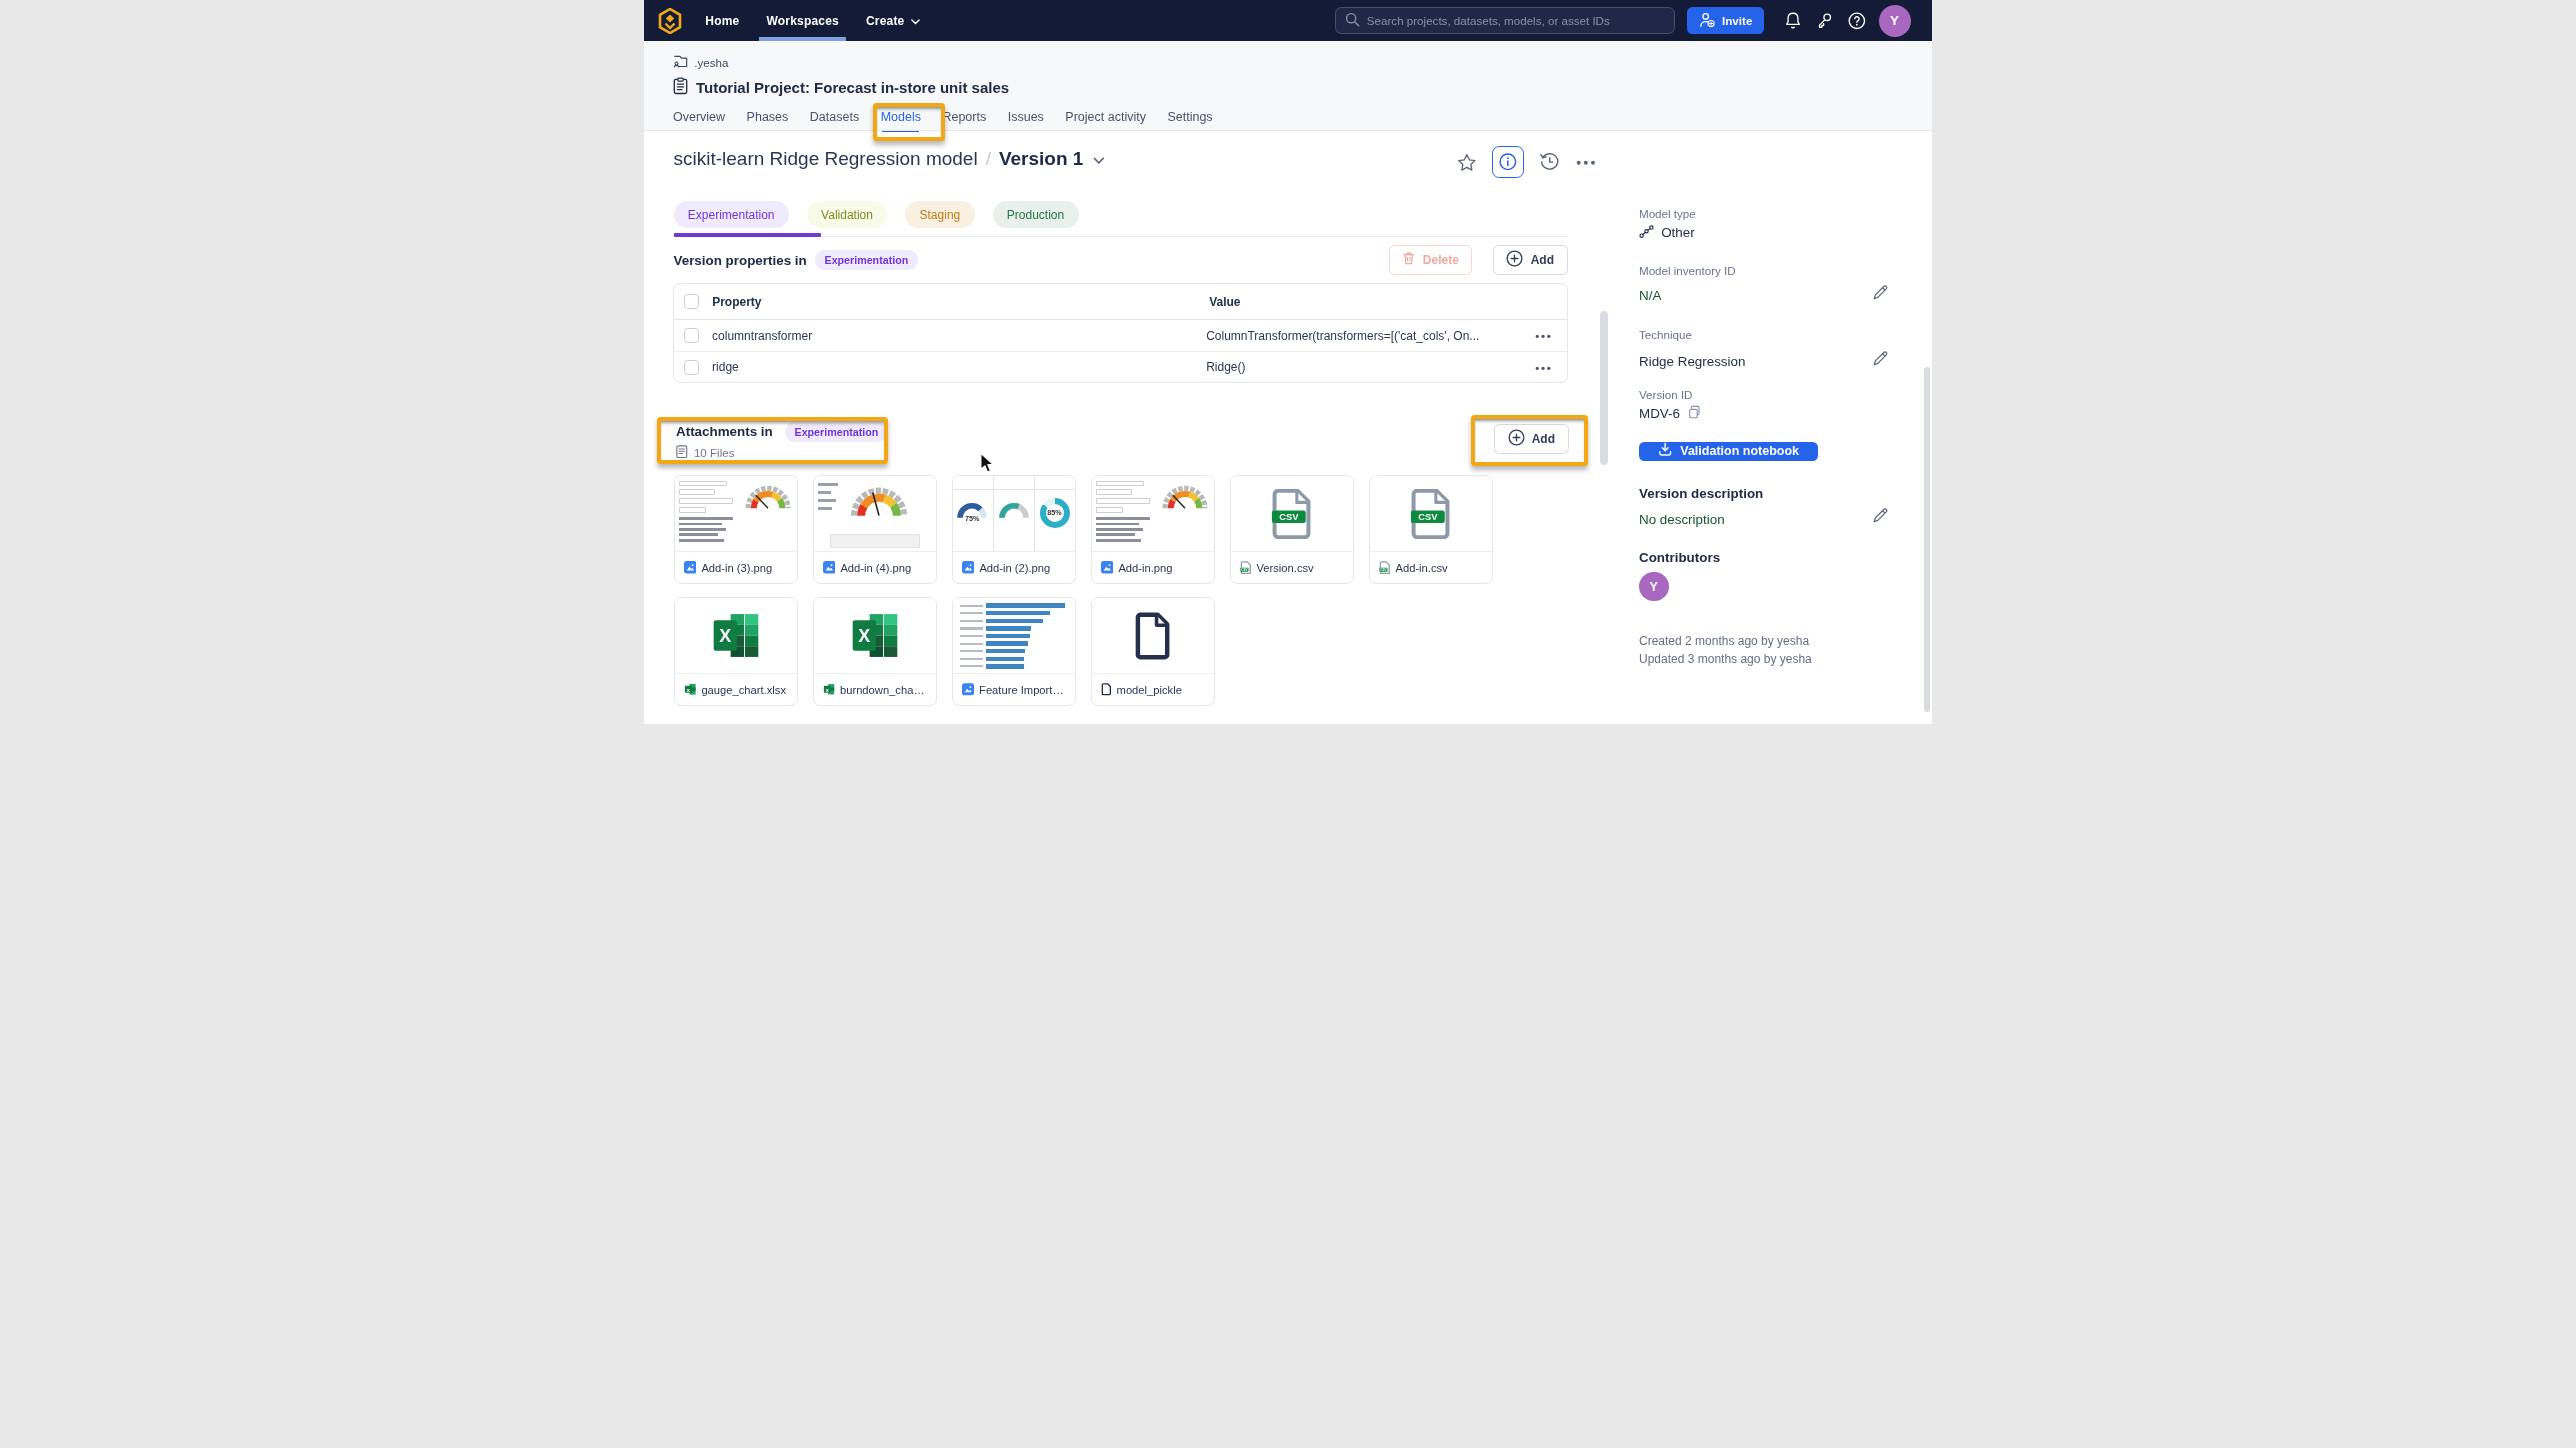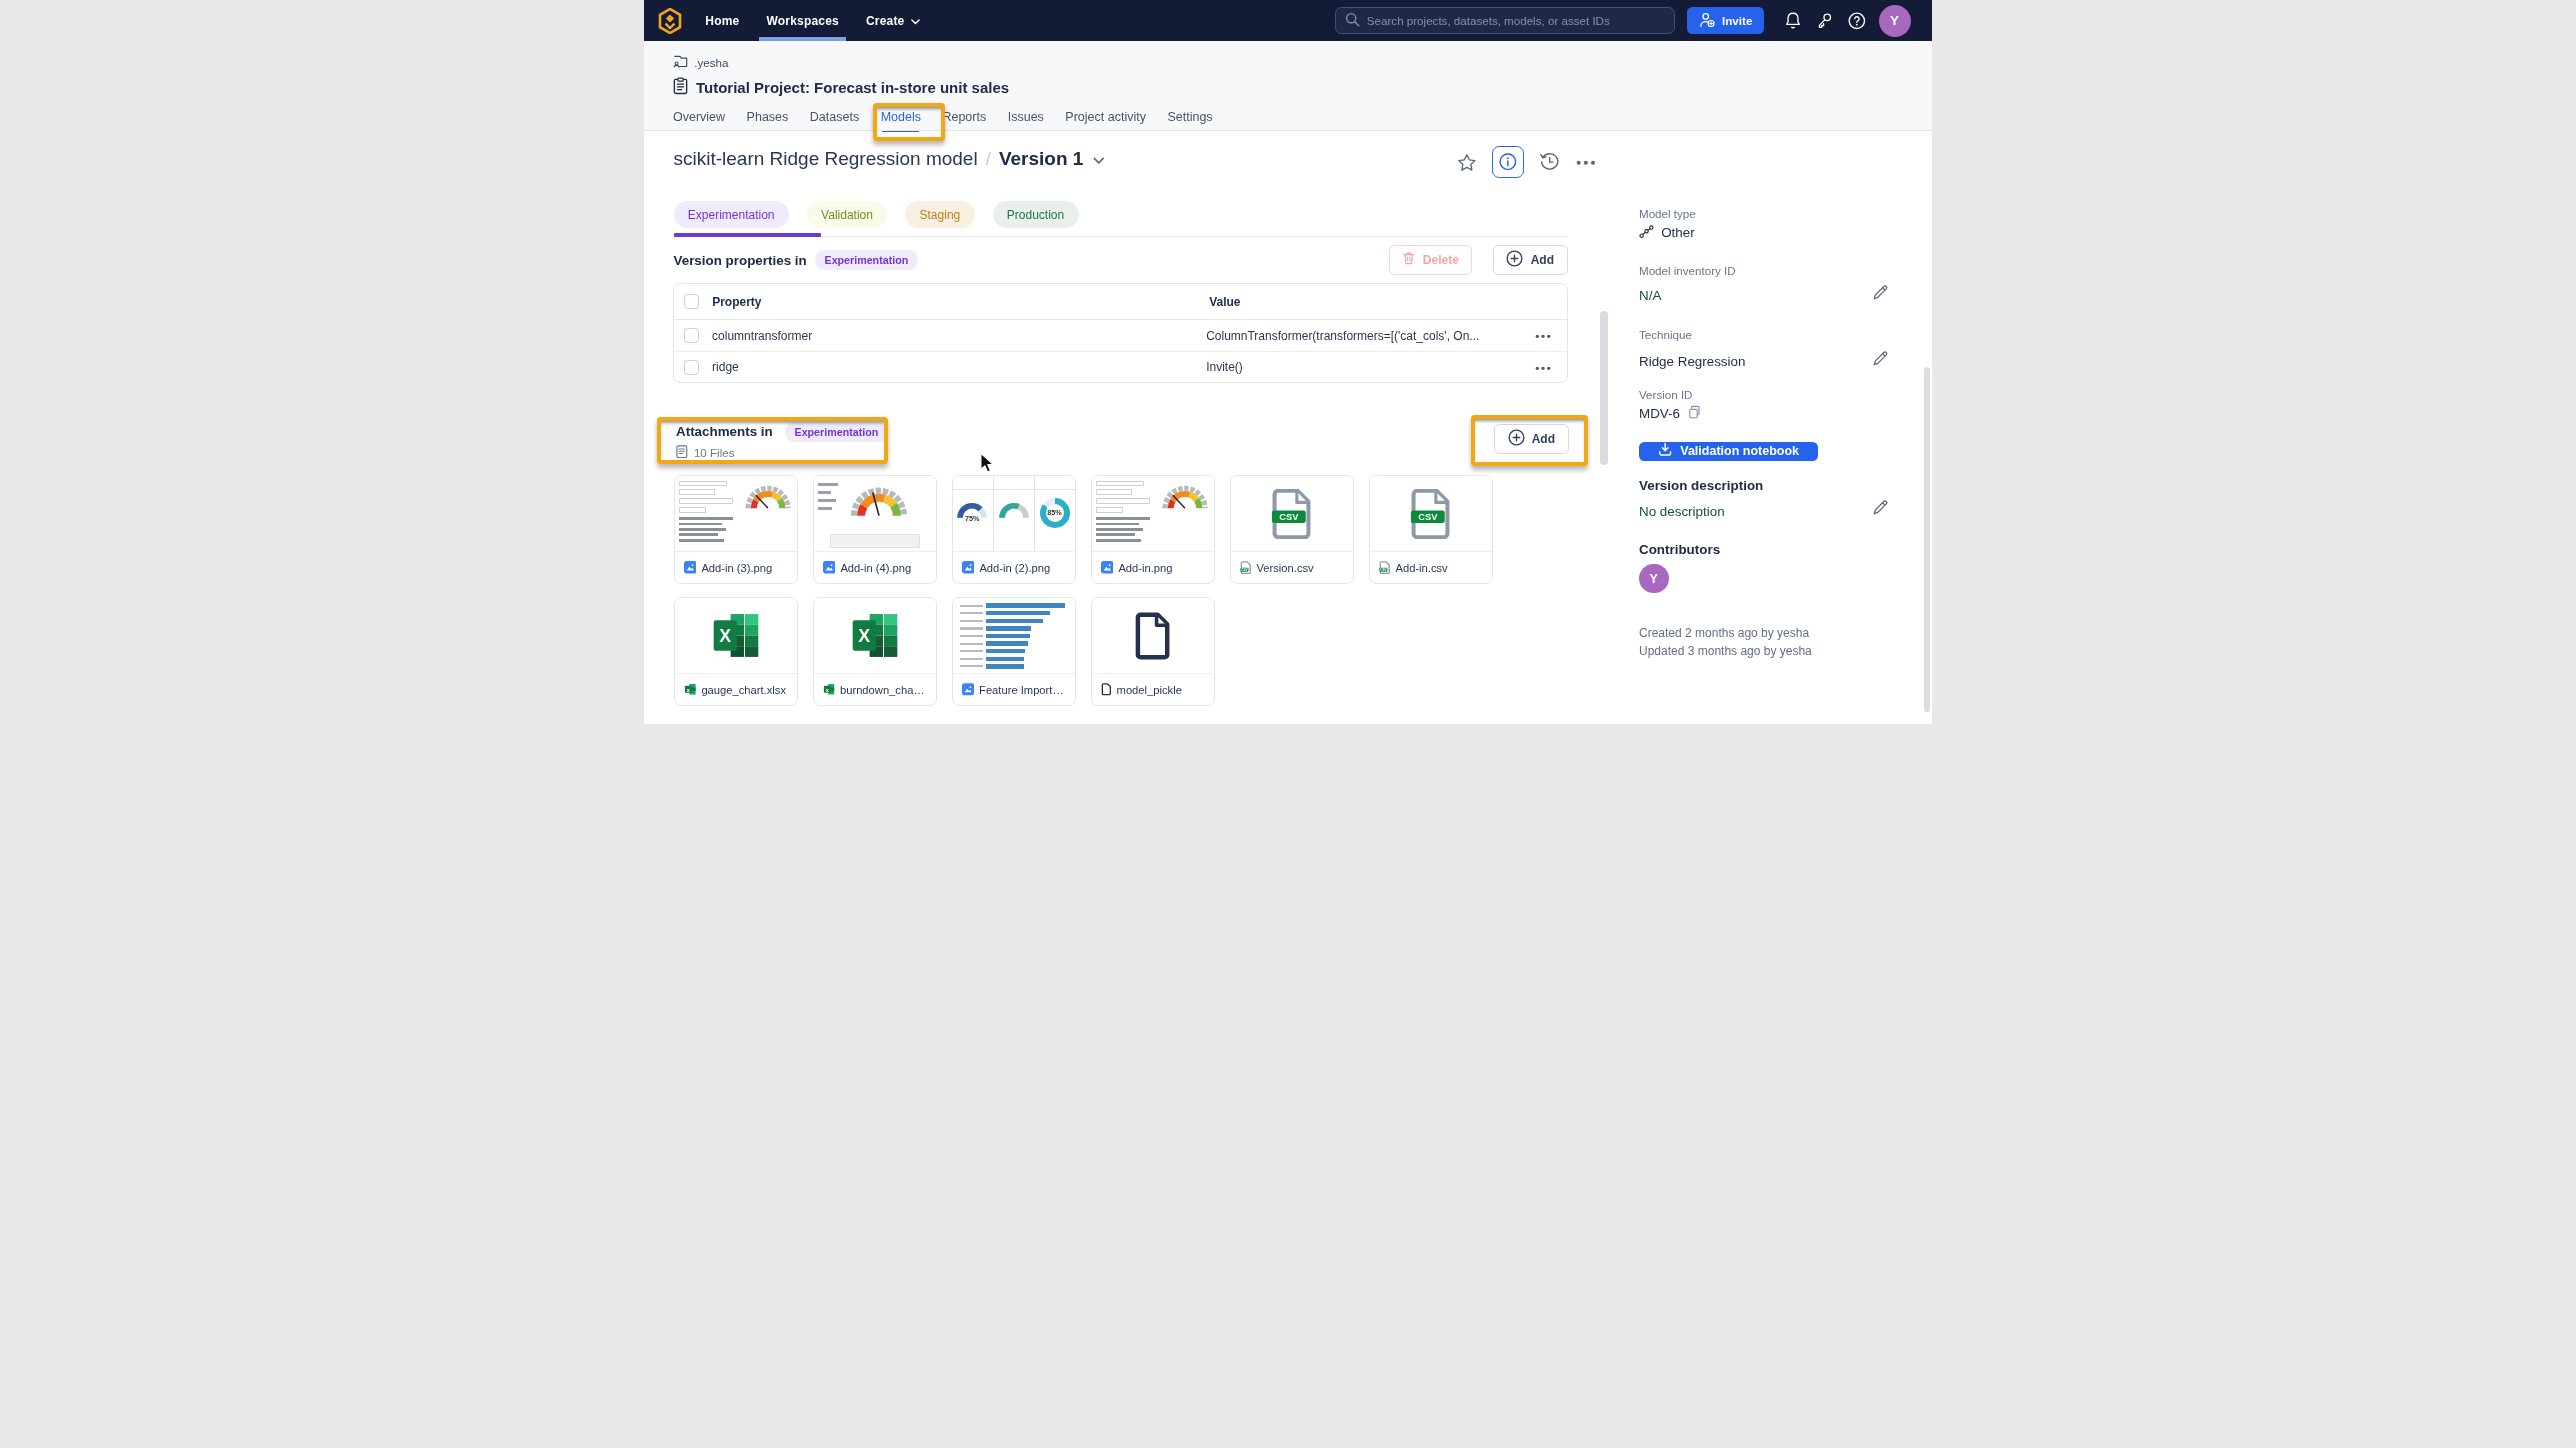--- a/index.html
+++ b/index.html
@@ -307,21 +307,21 @@
       </div>
       <div class="t-row">
         <div class="cb"></div>
         <div class="col-prop">columntransformer</div>
         <div class="col-val">ColumnTransformer(transformers=[('cat_cols', On...</div>
         <div class="row-dots">•••</div>
       </div>
       <div class="t-row">
         <div class="cb"></div>
         <div class="col-prop">ridge</div>
-        <div class="col-val">Invite()</div>
+        <div class="col-val">Ridge()</div>
         <div class="row-dots">•••</div>
       </div>
     </div>
 
     <div class="attach-header">
       <div>
         <span class="section-heading">Attachments in</span>
         <span class="badge">Experimentation</span>
       </div>
       <div class="attach-files">
@@ -701,21 +701,21 @@
       <span>
         <svg width="14.3" height="14.3" viewBox="0 0 16 16" fill="none">
             <path d="M8 1.5 V9.5 M4.8 6.5 L8 9.8 L11.2 6.5" stroke="#fff" stroke-width="1.6" stroke-linecap="round" stroke-linejoin="round"></path>
             <path d="M2 11 V13 A1.5 1.5 0 0 0 3.5 14.5 H12.5 A1.5 1.5 0 0 0 14 13 V11" stroke="#fff" stroke-width="1.6" stroke-linecap="round"></path>
           </svg>
       </span>
       <span>Validation notebook</span>
     </button>
 
     <div style="position:relative">
-      <div class="sb-heading" style="margin-top:17px">Version description</div>
+      <div class="sb-heading" style="margin-top:25px">Version description</div>
       <div class="pencil" style="top:21.5px">
         <svg width="17" height="17" viewBox="0 0 19 19" fill="none">
             <path d="M2.5 16.5 L3.8 12.2 L13.2 2.8 A1.9 1.9 0 0 1 15.9 5.5 L6.5 14.9 L2.5 16.5 Z" stroke="#5a6478" stroke-width="1.4" stroke-linejoin="round"></path>
             <path d="M11.8 4.2 L14.5 6.9" stroke="#5a6478" stroke-width="1.4"></path>
           </svg>
       </div>
     </div>
     <div class="sb-light" style="margin-top:11.6px">No description</div>
 
     <div class="sb-heading" style="margin-top:22.4px">Contributors</div>

